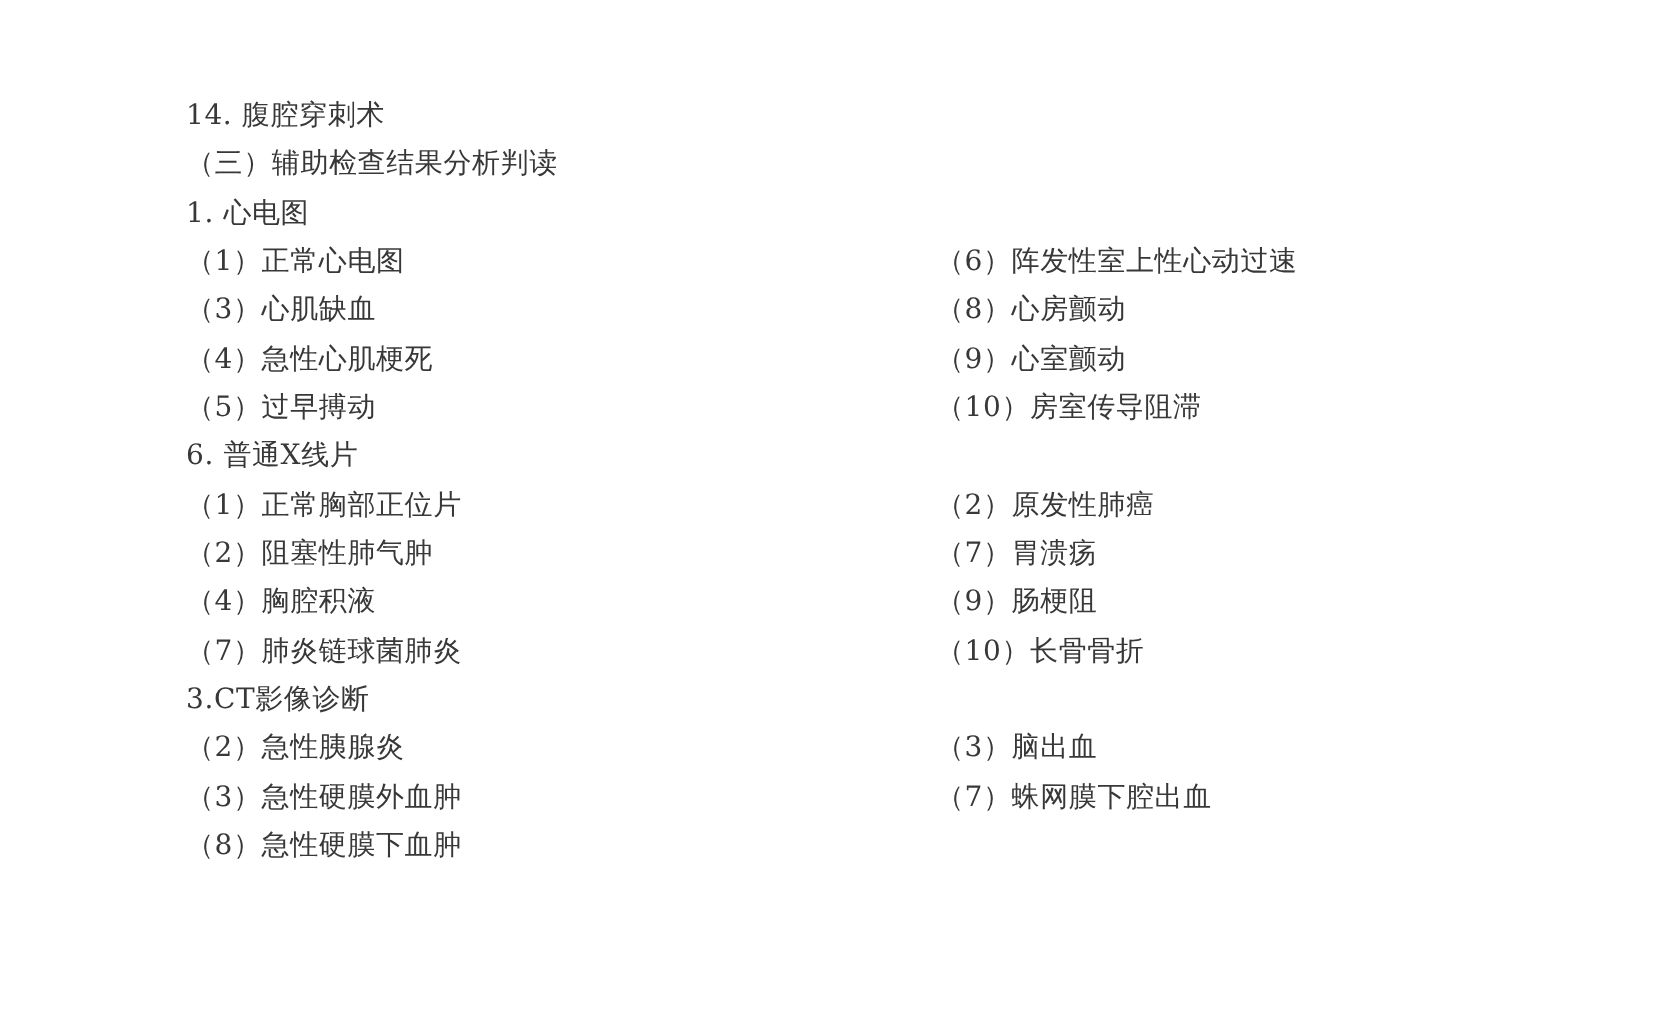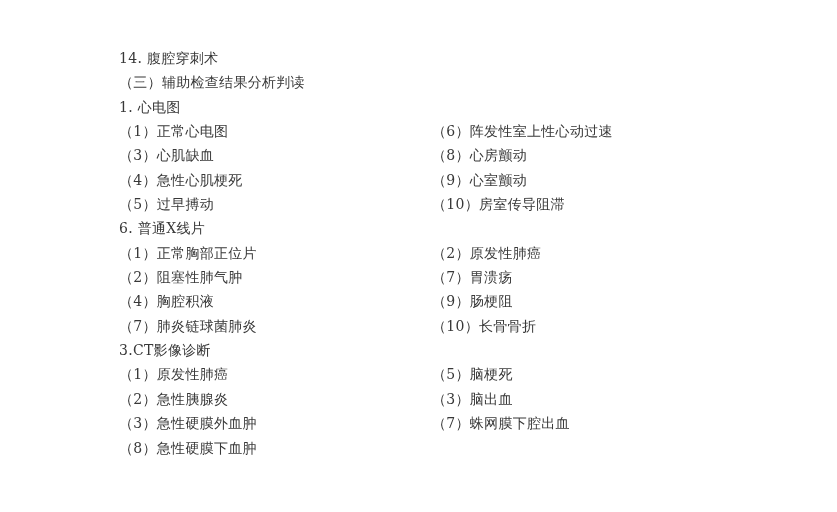--- a/index.html
+++ b/index.html
@@ -22,25 +22,25 @@
     padding-top: 46px;
   }
   .row {
     position: relative;
     height: 24.35px;
     line-height: 24.35px;
     white-space: nowrap;
   }
   .cell-left {
     display: inline-block;
-    margin-left: 119px;
+    margin-left: 93px;
   }
   .cell-right {
     position: absolute;
-    left: 432px;
+    left: 468px;
     top: 0;
     text-align: right;
   }
 </style>
 </head>
 <body>
 
 <div class="page">
   <div class="content">
 
@@ -88,24 +88,20 @@
     </div>
     <div class="row">
       <span class="cell-left">（7）肺炎链球菌肺炎</span>
       <span class="cell-right">（10）长骨骨折</span>
     </div>
 
     <div class="row">
       <span class="cell-left">3.CT影像诊断</span>
     </div>
     <div class="row">
-      <span class="cell-left">（1）原发性肺癌</span>
-      <span class="cell-right">（5）脑梗死</span>
-    </div>
-    <div class="row">
       <span class="cell-left">（2）急性胰腺炎</span>
       <span class="cell-right">（3）脑出血</span>
     </div>
     <div class="row">
       <span class="cell-left">（3）急性硬膜外血肿</span>
       <span class="cell-right">（7）蛛网膜下腔出血</span>
     </div>
     <div class="row">
       <span class="cell-left">（8）急性硬膜下血肿</span>
       <span class="cell-right"></span>

